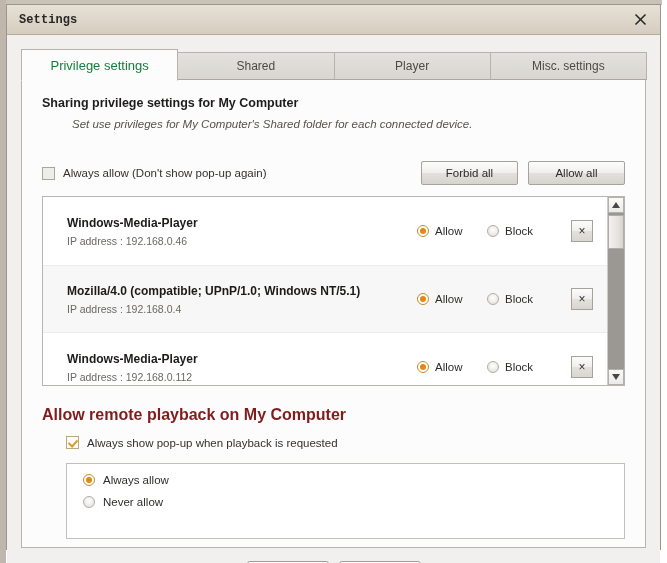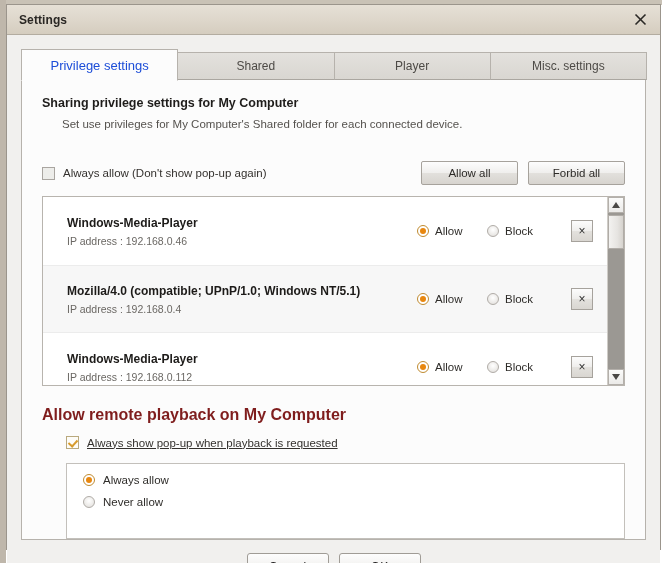--- a/index.html
+++ b/index.html
@@ -55,20 +55,21 @@
 
   
   #titlebar {
     height: 29px;
     background: linear-gradient(to bottom, #e6e0d6 0%, #ddd6ca 55%, #d5cdbf 100%);
     border-bottom: 1px solid #b3aca0;
     display: flex;
     align-items: center;
     flex: none;
     position: relative;
+    font-family: Liberation Mono, monospace;
   }
   #title-text {
     font-size: 12px;
     font-weight: bold;
     color: #2a2724;
     margin-left: 12px;
     letter-spacing: .1px;
   }
   #close-btn {
     position: absolute;
@@ -117,52 +118,53 @@
     box-sizing: border-box;
     margin-right: -1px;
     cursor: pointer;
     user-select: none;
   }
   .tab.active {
     height: 32px;
     background: #fcfcfc;
     border: 1px solid #b6b2ac;
     border-bottom: 1px solid #fcfcfc;
-    color: #1d4ed8;
+    color: #15803d;
     font-size: 13px;
     font-weight: normal;
     z-index: 3;
     margin-bottom: -1px;
   }
 
   
   #tabpanel {
     flex: 1;
     background: #fcfcfc;
     border: 1px solid #b6b2ac;
     border-top: 1px solid #b6b2ac;
     box-sizing: border-box;
     margin-top: -1px;
     position: relative;
     z-index: 1;
-    padding: 16px 20px 0 20px;
+    padding: 16px 20px 8px 20px;
     display: flex;
     flex-direction: column;
   }
 
   .section-title {
     font-size: 12.5px;
     font-weight: bold;
     color: #1f1d1b;
     margin: 0 0 8px 0;
   }
   .section-sub {
     font-size: 11.5px;
     color: #55524e;
-    margin: 0 0 0 20px;
+    margin: 0 0 0 30px;
+    font-style: italic;
   }
 
   
   #allow-row {
     display: flex;
     align-items: center;
     margin-top: 32px;
     height: 22px;
   }
   .cb {
@@ -364,21 +366,20 @@
   }
   #remote-cb-row {
     display: flex;
     align-items: center;
     margin: 12px 0 0 24px;
   }
   #remote-cb-label {
     font-size: 11.5px;
     color: #34312e;
     margin-left: 8px;
-    text-decoration: underline;
   }
   #remote-radio-box {
     margin: 14px 0 0 24px;
     border: 1px solid #c3c0bb;
     background: #ffffff;
     height: 76px;
     box-sizing: border-box;
     padding: 10px 0 0 16px;
   }
   .rp-opt {
@@ -452,22 +453,22 @@
 
     <div id="tabpanel">
 
       <div class="section-title">Sharing privilege settings for My Computer</div>
       <div class="section-sub">Set use privileges for My Computer's Shared folder for each connected device.</div>
 
       <div id="allow-row">
         <span class="cb"></span>
         <span id="allow-label">Always allow (Don't show pop-up again)</span>
         <div id="allow-buttons">
+          <div class="btn">Forbid all</div>
           <div class="btn">Allow all</div>
-          <div class="btn">Forbid all</div>
         </div>
       </div>
 
       <div id="device-list-wrap">
         <div id="device-rows">
 
           <div class="device-row">
             <div class="dev-info">
               <div class="dev-name">Windows-Media-Player</div>
               <div class="dev-ip">IP address : 192.168.0.46</div>

